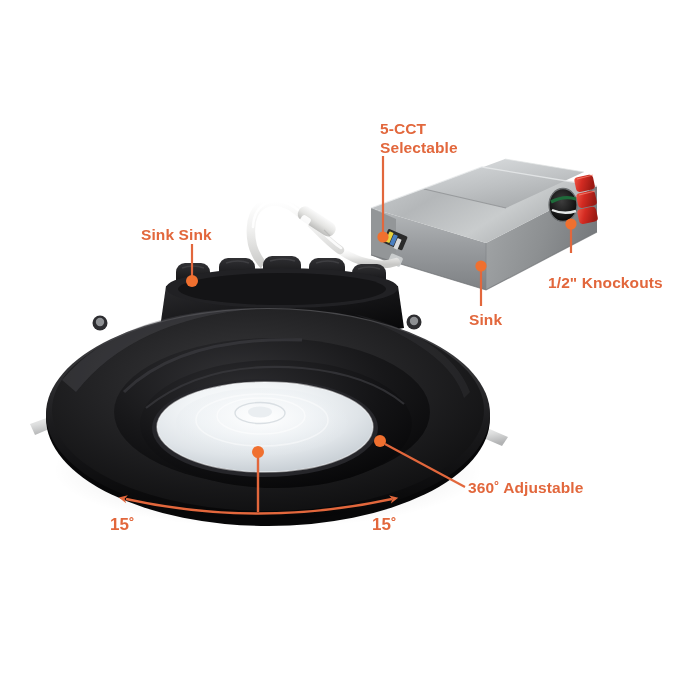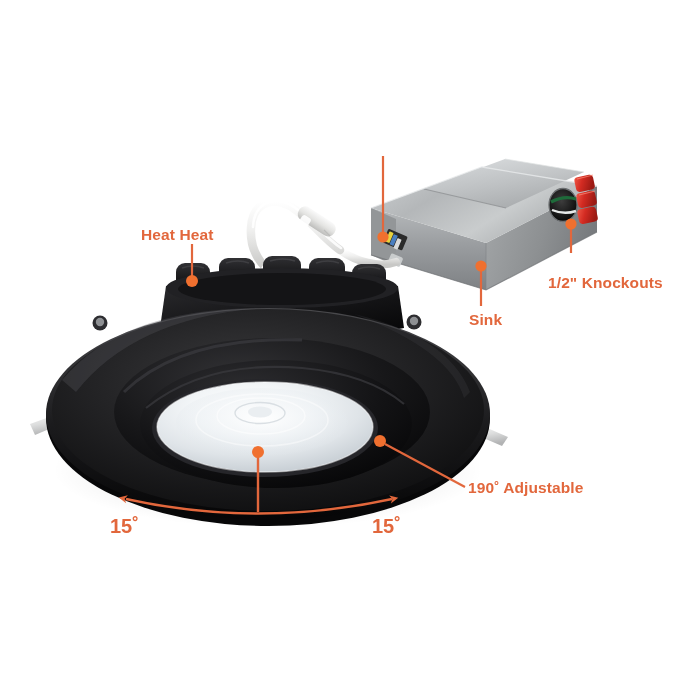--- a/index.html
+++ b/index.html
@@ -30,21 +30,21 @@
     font-size: 15.5px;
     line-height: 1.22;
     white-space: pre;
     letter-spacing: 0.1px;
   }
   .angle-label {
     position: absolute;
     color: #e2673c;
     font-family: "Liberation Sans", sans-serif;
     font-weight: bold;
-    font-size: 20px;
+    font-size: 17px;
     white-space: pre;
   }
   #lbl-cct      { left: 380px; top: 120px; }
   #lbl-heatsink { left: 141px; top: 226px; }
   #lbl-knock    { left: 548px; top: 274px; }
   #lbl-jbox     { left: 469px; top: 311px; }
   #lbl-adjust   { left: 468px; top: 479px; }
   #lbl-angle-l  { left: 110px; top: 515px; }
   #lbl-angle-r  { left: 372px; top: 515px; }
 </style>
@@ -289,26 +289,28 @@
       <line x1="465" y1="487" x2="385" y2="444" stroke="#e2673c" stroke-width="2.2"></line>
       <circle cx="380" cy="441" r="6" fill="#f0702f"></circle>
 
       <line x1="258" y1="455" x2="258" y2="512" stroke="#e2673c" stroke-width="2.4"></line>
       <circle cx="258" cy="452" r="6" fill="#f0702f"></circle>
 
       <path d="M126,499 Q258,528 392,499" stroke="#e2673c" stroke-width="2.4" fill="none" marker-start="url(#arrowL)" marker-end="url(#arrowR)"></path>
     </g>
   </svg>
 
-
-  <div class="callout-label" id="lbl-heatsink">Heat Heat</div>
+  <div class="callout-label" id="lbl-cct">5-CCT
+Selectable</div>
+
+  <div class="callout-label" id="lbl-heatsink">Sink Sink</div>
 
   <div class="callout-label" id="lbl-knock">1/2" Knockouts</div>
 
   <div class="callout-label" id="lbl-jbox">Sink</div>
 
-  <div class="callout-label" id="lbl-adjust">190˚ Adjustable</div>
+  <div class="callout-label" id="lbl-adjust">360˚ Adjustable</div>
 
   <div class="angle-label" id="lbl-angle-l">15˚</div>
 
   <div class="angle-label" id="lbl-angle-r">15˚</div>
 
 </div>
 
 </body></html>

